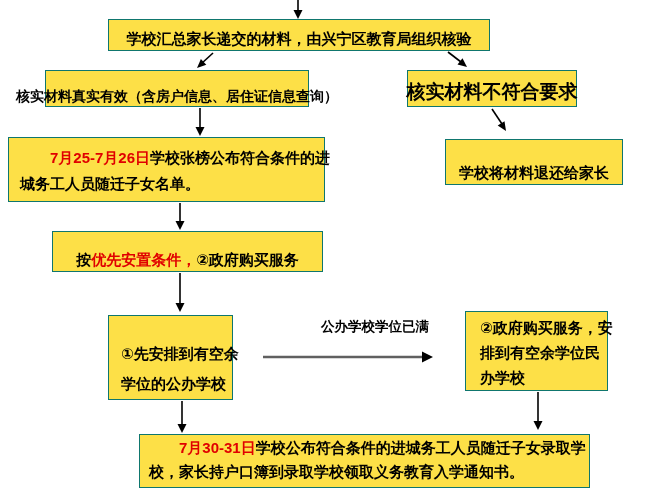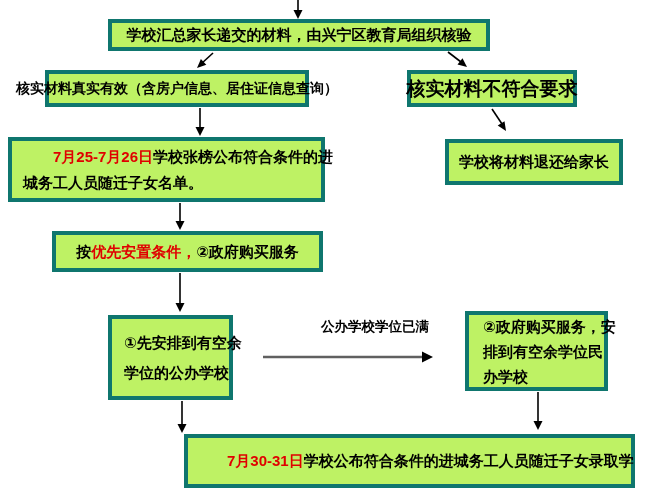--- a/index.html
+++ b/index.html
@@ -2,39 +2,39 @@
 <html><head>
 <meta charset="utf-8">
 <style>
   html,body{margin:0;padding:0;background:#ffffff;}
   #canvas{
     position:relative;width:658px;height:491px;background:#ffffff;overflow:hidden;
     font-family:"Liberation Sans","DejaVu Sans",sans-serif;
     font-weight:bold;color:#000;
   }
   .box{
-    position:absolute;border:4px solid #0f766e;background:#bef264;box-sizing:border-box;
-    display:flex;flex-direction:column;justify-content:center;
+    position:absolute;border:1px solid #0f766e;background:#fde047;box-sizing:border-box;
+    display:flex;flex-direction:column;justify-content:flex-end;
     font-size:15px;line-height:1.45;
   }
   .box.center{align-items:center;text-align:center;}
   .box .line{white-space:nowrap;}
   .indent{padding-left:30px;}
   .red{color:#e00000;}
   #arrows{position:absolute;left:0;top:0;pointer-events:none;}
   
   #box-a  {left:108px;top:19px;width:382px;height:32px;font-size:15px;}
   #box-b1 {left:45px;top:70px;width:264px;height:37px;font-size:14px;}
   #box-b2 {left:407px;top:70px;width:170px;height:37px;font-size:19px;}
   #box-c1 {left:8px;top:137px;width:317px;height:65px;padding:4px 11px;font-size:15px;line-height:26px;}
   #box-c2 {left:445px;top:139px;width:178px;height:46px;font-size:15px;}
   #box-d  {left:52px;top:231px;width:271px;height:41px;font-size:15px;}
   #box-e1 {left:108px;top:315px;width:125px;height:85px;padding-left:12px;font-size:15px;line-height:30px;}
   #box-e2 {left:465px;top:311px;width:143px;height:80px;padding-left:14px;font-size:15px;line-height:25px;}
-  #box-f  {left:139px;top:434px;width:451px;height:54px;padding:3px 9px;font-size:15px;line-height:24px;margin-left:45px;}
+  #box-f  {left:139px;top:434px;width:451px;height:54px;padding:3px 9px;font-size:15px;line-height:24px;}
   #edge-label{
     position:absolute;left:283px;top:318px;width:146px;text-align:right;
     font-size:13.5px;
   }
 </style>
 </head>
 <body>
 
 <div id="canvas">
 
@@ -124,15 +124,16 @@
   <div id="edge-label">公办学校学位已满</div>
 
   <div class="box" id="box-e2">
     <div class="line">②政府购买服务，安</div>
     <div class="line">排到有空余学位民</div>
     <div class="line">办学校</div>
   </div>
 
   <div class="box" id="box-f">
     <div class="line indent"><span class="red">7月30-31日</span><span>学校公布符合条件的进城务工人员随迁子女录取学</span></div>
+    <div class="line">校，家长持户口簿到录取学校领取义务教育入学通知书。</div>
   </div>
 
 </div>
 
 </body></html>

